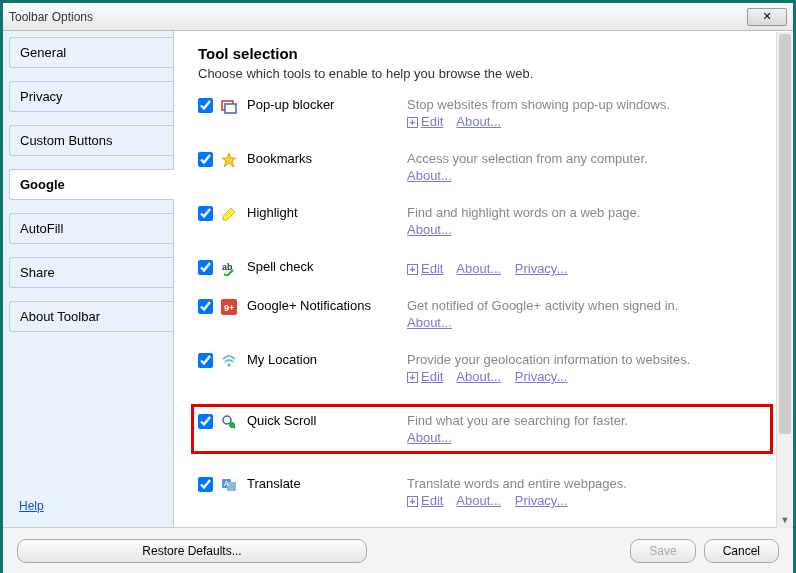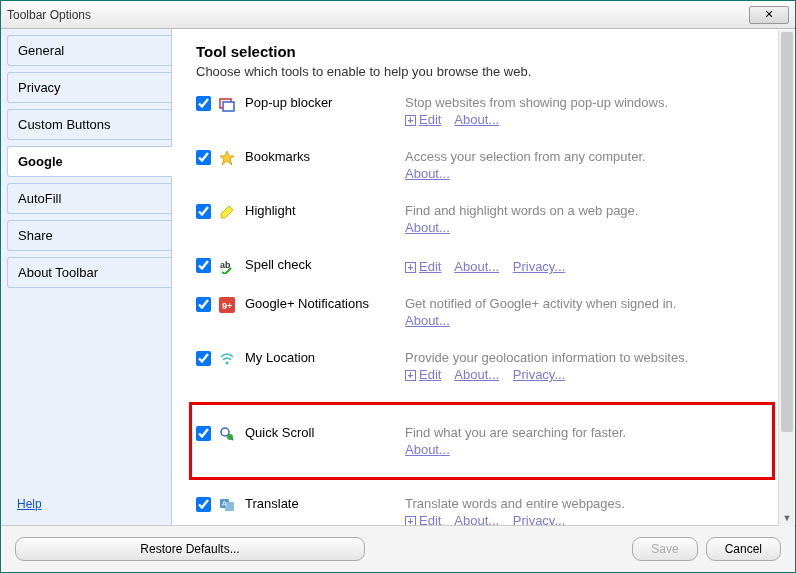--- a/index.html
+++ b/index.html
@@ -1,30 +1,30 @@
 <!DOCTYPE html>
 <html><head>
 <meta charset="utf-8">
 <style>
 * { box-sizing: border-box; margin: 0; padding: 0; }
 body { font-family: Arial, sans-serif; font-size: 13px; background: #fff; }
-.window { width: 796px; height: 573px; border: 1px solid #0f766e; background: #fff; position: relative; }
+.window { width: 796px; height: 573px; border: 3px solid #0f766e; background: #fff; position: relative; }
 .titlebar { height: 28px; background: linear-gradient(to bottom, #fdfdfd, #e8e8e8); border-bottom: 1px solid #bbb; display: flex; align-items: center; padding: 0 6px; }
 .titlebar-title { font-size: 12px; color: #333; }
 .close-btn { margin-left: auto; width: 40px; height: 18px; background: linear-gradient(to bottom,#f2f2f2,#d8d8d8); border: 1px solid #999; border-radius: 2px; display:flex; align-items:center; justify-content:center; font-size:11px; font-family: Arial; cursor: pointer; }
 .body { display: flex; height: 497px; border-bottom: 1px solid #ccc; position: relative; }
 .sidebar { width: 170px; background: #eaf1fb; padding: 6px 0 6px 6px; display: flex; flex-direction: column; }
-.tab { padding: 7px 10px; font-size: 13px; background: #eaf1fb; border: 1px solid #b9cde8; border-right: none; margin-bottom: 6px; cursor: pointer; color: #000; border-radius: 3px 0 0 3px; }
+.tab { padding: 7px 10px; font-size: 13px; background: #eaf1fb; border: 1px solid #b9cde8; border-right: none; margin-bottom: 13px; cursor: pointer; color: #000; border-radius: 3px 0 0 3px; }
 .tab.active { background: #fff; font-weight: bold; border-right: 1px solid #fff; margin-right: -1px; position: relative; z-index: 2;}
 .help-link { margin-top: auto; padding: 8px 10px; color: #1155cc; text-decoration: underline; cursor: pointer; font-size: 12px; }
 .content { flex: 1; background: #fff; padding: 14px 20px 14px 24px; border-left: 1px solid #b9cde8; overflow: hidden; position: relative; }
 .content h2 { font-size: 15px; font-weight: bold; margin-bottom: 4px; }
 .content .subtitle { font-size: 13px; color: #333; margin-bottom: 14px; }
 .tool-row { display: flex; align-items: flex-start; margin-bottom: 18px; padding: 2px 0; }
-.tool-row.highlighted { border: 3px solid #e50000; padding: 20px 4px; margin-left:-7px; margin-bottom:14px;}
+.tool-row.highlighted { border: 3px solid #e50000; padding: 6px 4px; margin-left:-7px; margin-bottom:20px;}
 .tool-check { width: 15px; height: 15px; margin-top: 1px; margin-right: 8px; }
 .tool-icon { width: 16px; height: 16px; margin-right: 10px; display: inline-flex; align-items:center; justify-content:center; margin-top:1px;}
 .tool-name { width: 160px; font-size: 13px; color: #000000; }
 .tool-desc { flex: 1; font-size: 13px; color: #888; }
 .tool-links { margin-top: 2px; }
 .tool-links a, .tool-links span.link { color: #7a7ad4; text-decoration: underline; cursor: pointer; margin-right: 10px; font-size: 13px; }
 .plus { display:inline-block; width:11px; height:11px; border:1px solid #7a7ad4; color:#7a7ad4; font-size:10px; line-height:9px; text-align:center; margin-right:3px; vertical-align:middle; font-weight:bold;}
 .footer { height: 46px; display:flex; align-items:center; padding: 0 14px; background:#f4f4f4;}
 .footer-btn { height: 24px; padding: 0 18px; background: linear-gradient(to bottom,#fdfdfd,#e5e5e5); border:1px solid #aaa; border-radius:9px; font-size:12px; cursor:pointer; }
 .footer-btn.disabled { color:#aaa; cursor:default;}

